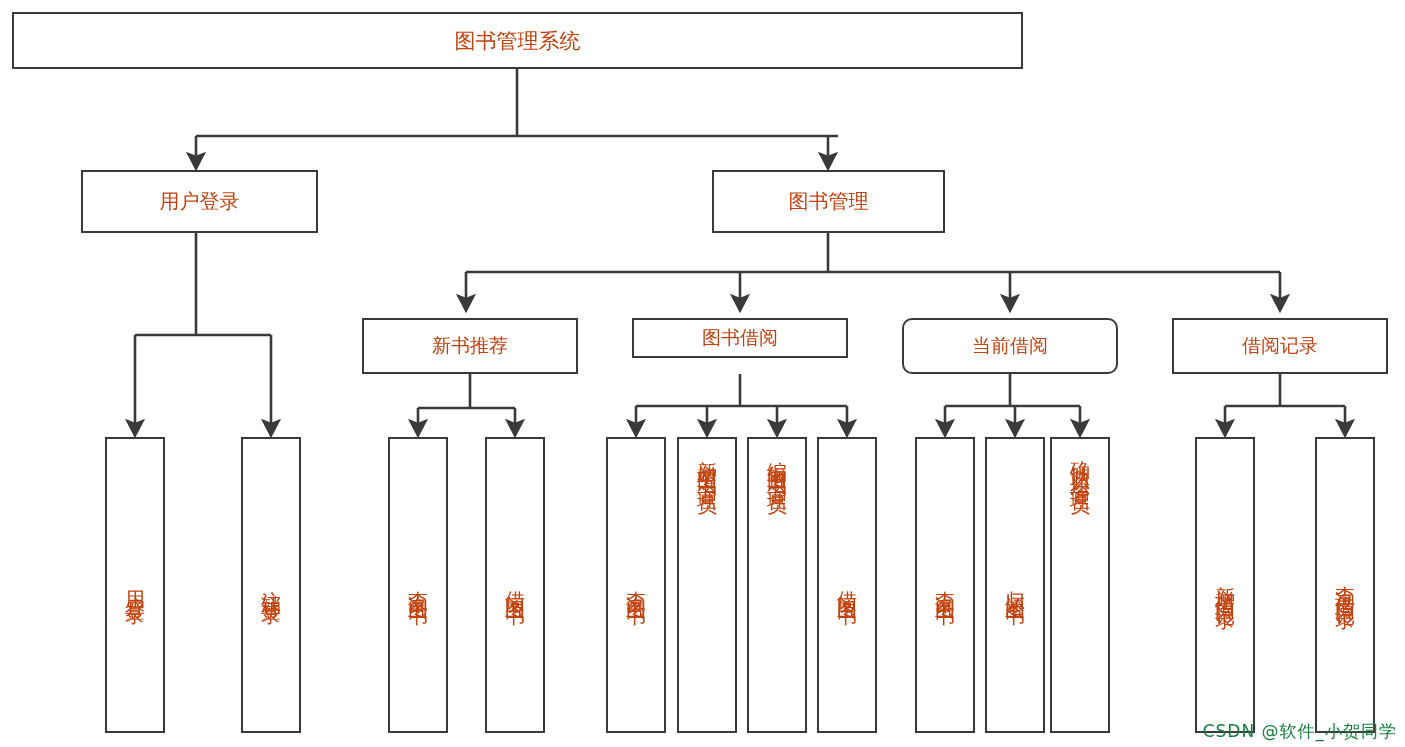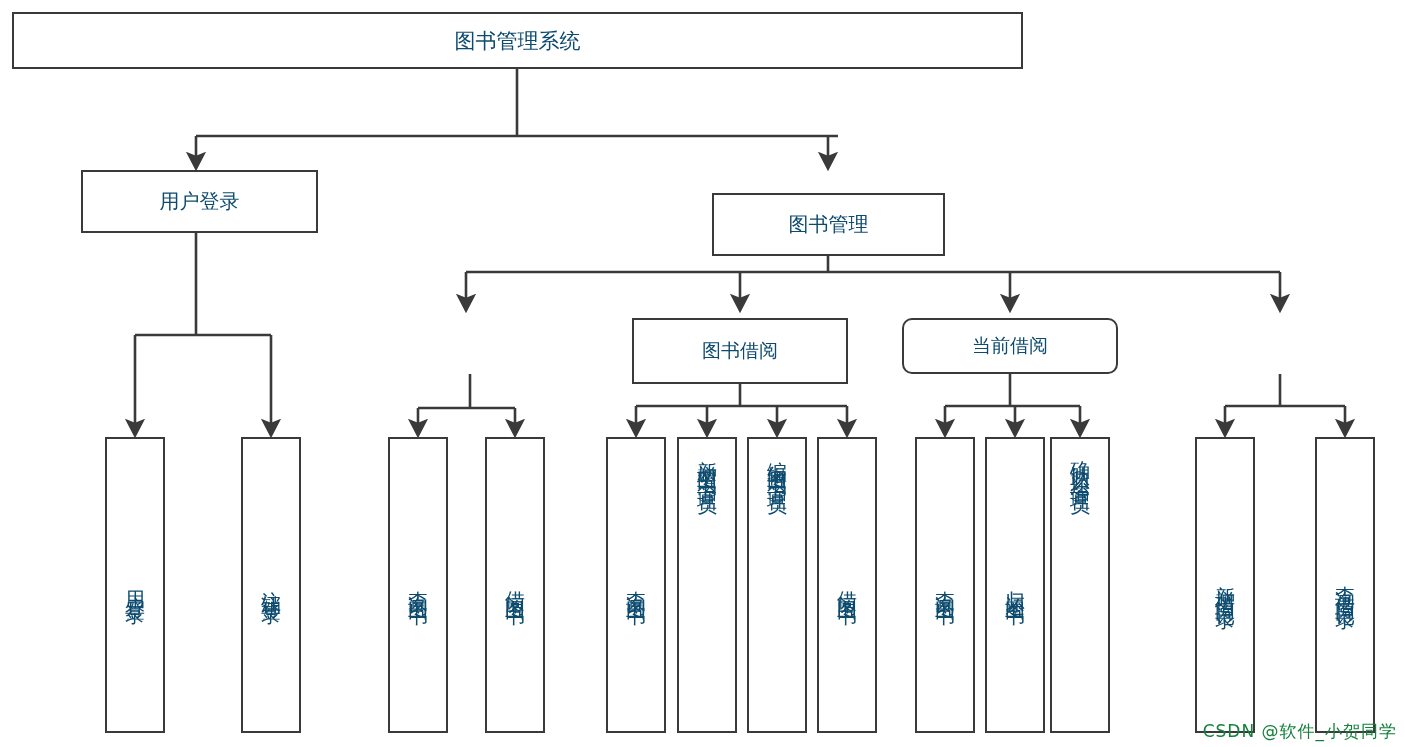--- a/index.html
+++ b/index.html
@@ -2,21 +2,21 @@
 <html><head>
 <meta charset="utf-8">
 <style>
   html,body{margin:0;padding:0;background:#ffffff;}
   body{width:1405px;height:747px;overflow:hidden;
        font-family:"DejaVu Sans","Liberation Sans",sans-serif;}
   #diagram-root{position:relative;width:1405px;height:747px;background:#fff;}
   svg.wires{position:absolute;left:0;top:0;width:1405px;height:747px;}
   .node{position:absolute;box-sizing:border-box;background:#ffffff;
         border:2px solid #3a3a3a;display:flex;align-items:center;
-        justify-content:center;color:#0c4a6e;}
+        justify-content:center;color:#c2410c;}
   .node.level-0{font-size:21px;}
   .node.level-1{font-size:20px;}
   .node.level-2{font-size:19px;}
   .node.leaf{font-size:20px;padding:6px 2px;align-items:flex-start;}
   .node.leaf .vtext{writing-mode:vertical-rl;text-orientation:upright;
         letter-spacing:5px;line-height:1.05;text-align:left;
         white-space:nowrap;}
   .node.leaf.center-text{align-items:center;}
   .node.leaf.center-text .vtext{text-align:center;}
   .watermark{position:absolute;right:8px;bottom:4px;font-size:17px;
@@ -77,29 +77,35 @@
     </g>
   </svg>
 
   <div class="node level-0" style="left:12px;top:12px;width:1011px;height:57px;">
     <span>图书管理系统</span>
   </div>
 
   <div class="node level-1" style="left:81px;top:170px;width:237px;height:63px;">
     <span>用户登录</span>
   </div>
-  <div class="node level-1" style="left:712px;top:170px;width:233px;height:63px;margin-top:23px;">
+  <div class="node level-1" style="left:712px;top:170px;width:233px;height:63px;">
     <span>图书管理</span>
   </div>
 
-  <div class="node level-2" style="left:632px;top:318px;width:216px;height:66px;">
+  <div class="node level-2" style="left:362px;top:318px;width:216px;height:56px;">
+    <span>新书推荐</span>
+  </div>
+  <div class="node level-2" style="left:632px;top:318px;width:216px;height:40px;">
     <span>图书借阅</span>
   </div>
   <div class="node level-2" style="left:902px;top:318px;width:216px;height:56px;border-radius:10px;">
     <span>当前借阅</span>
+  </div>
+  <div class="node level-2" style="left:1172px;top:318px;width:216px;height:56px;">
+    <span>借阅记录</span>
   </div>
 
   <div class="node leaf center-text" style="left:105px;top:437px;width:60px;height:296px;">
     <span class="vtext">用户登录</span>
   </div>
   <div class="node leaf center-text" style="left:241px;top:437px;width:60px;height:296px;">
     <span class="vtext">注销登录</span>
   </div>
 
   <div class="node leaf center-text" style="left:388px;top:437px;width:60px;height:296px;">

